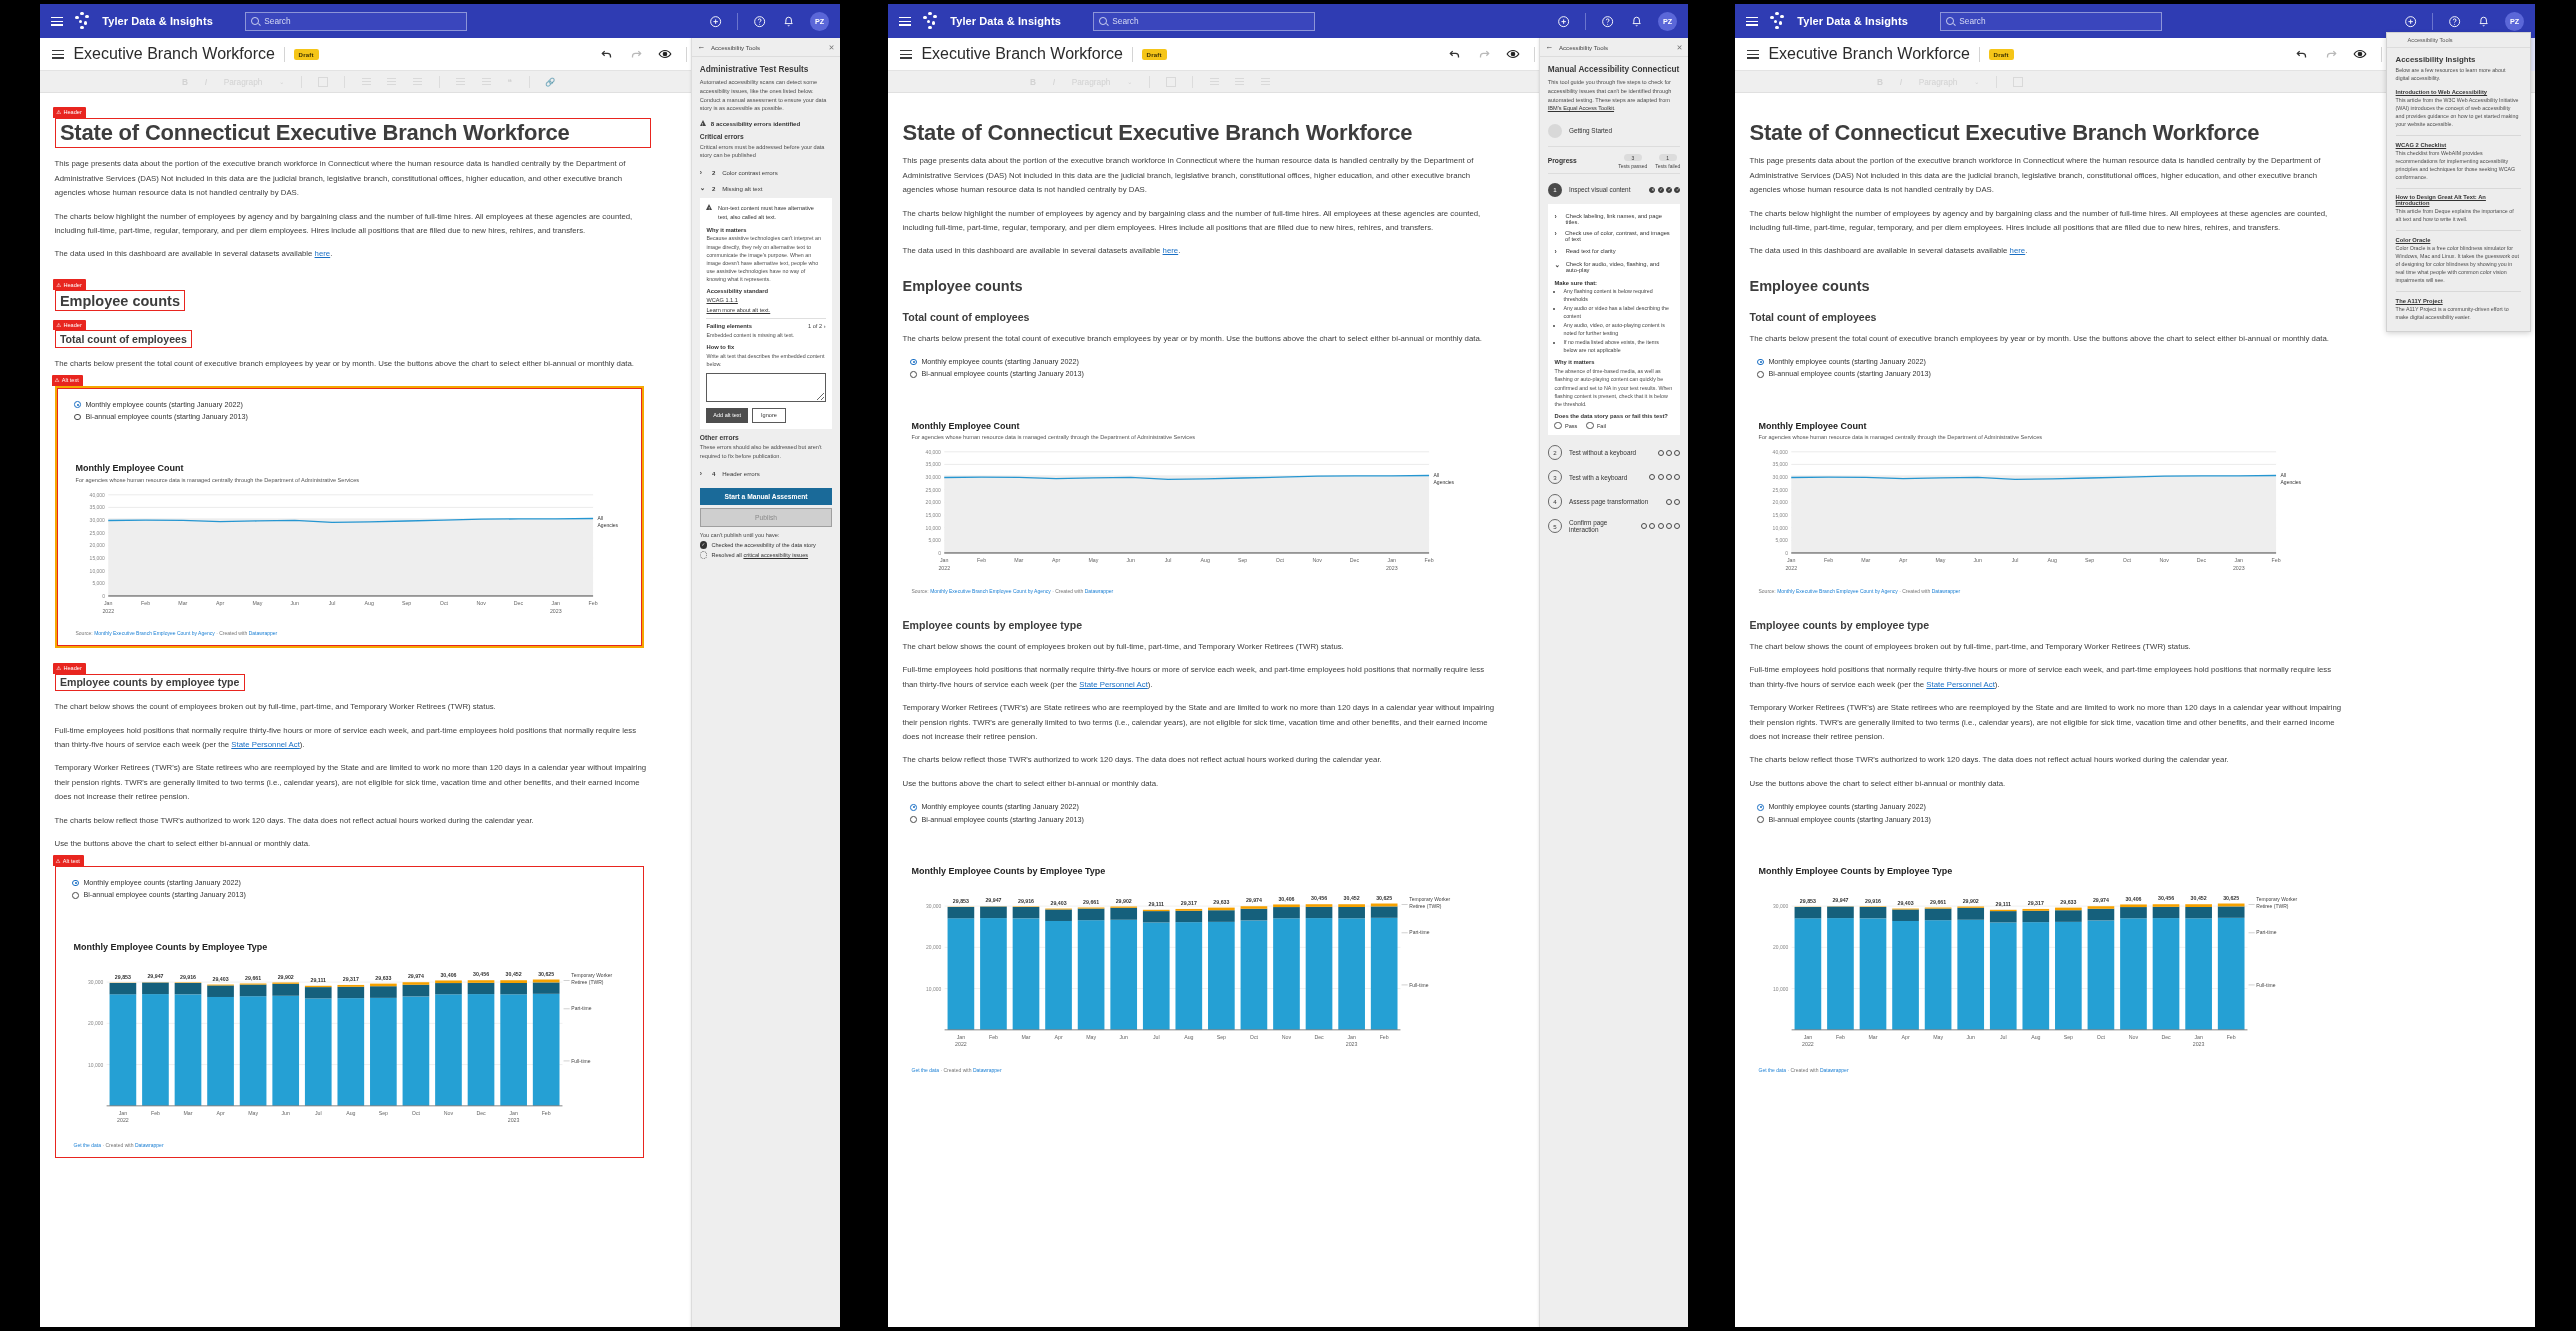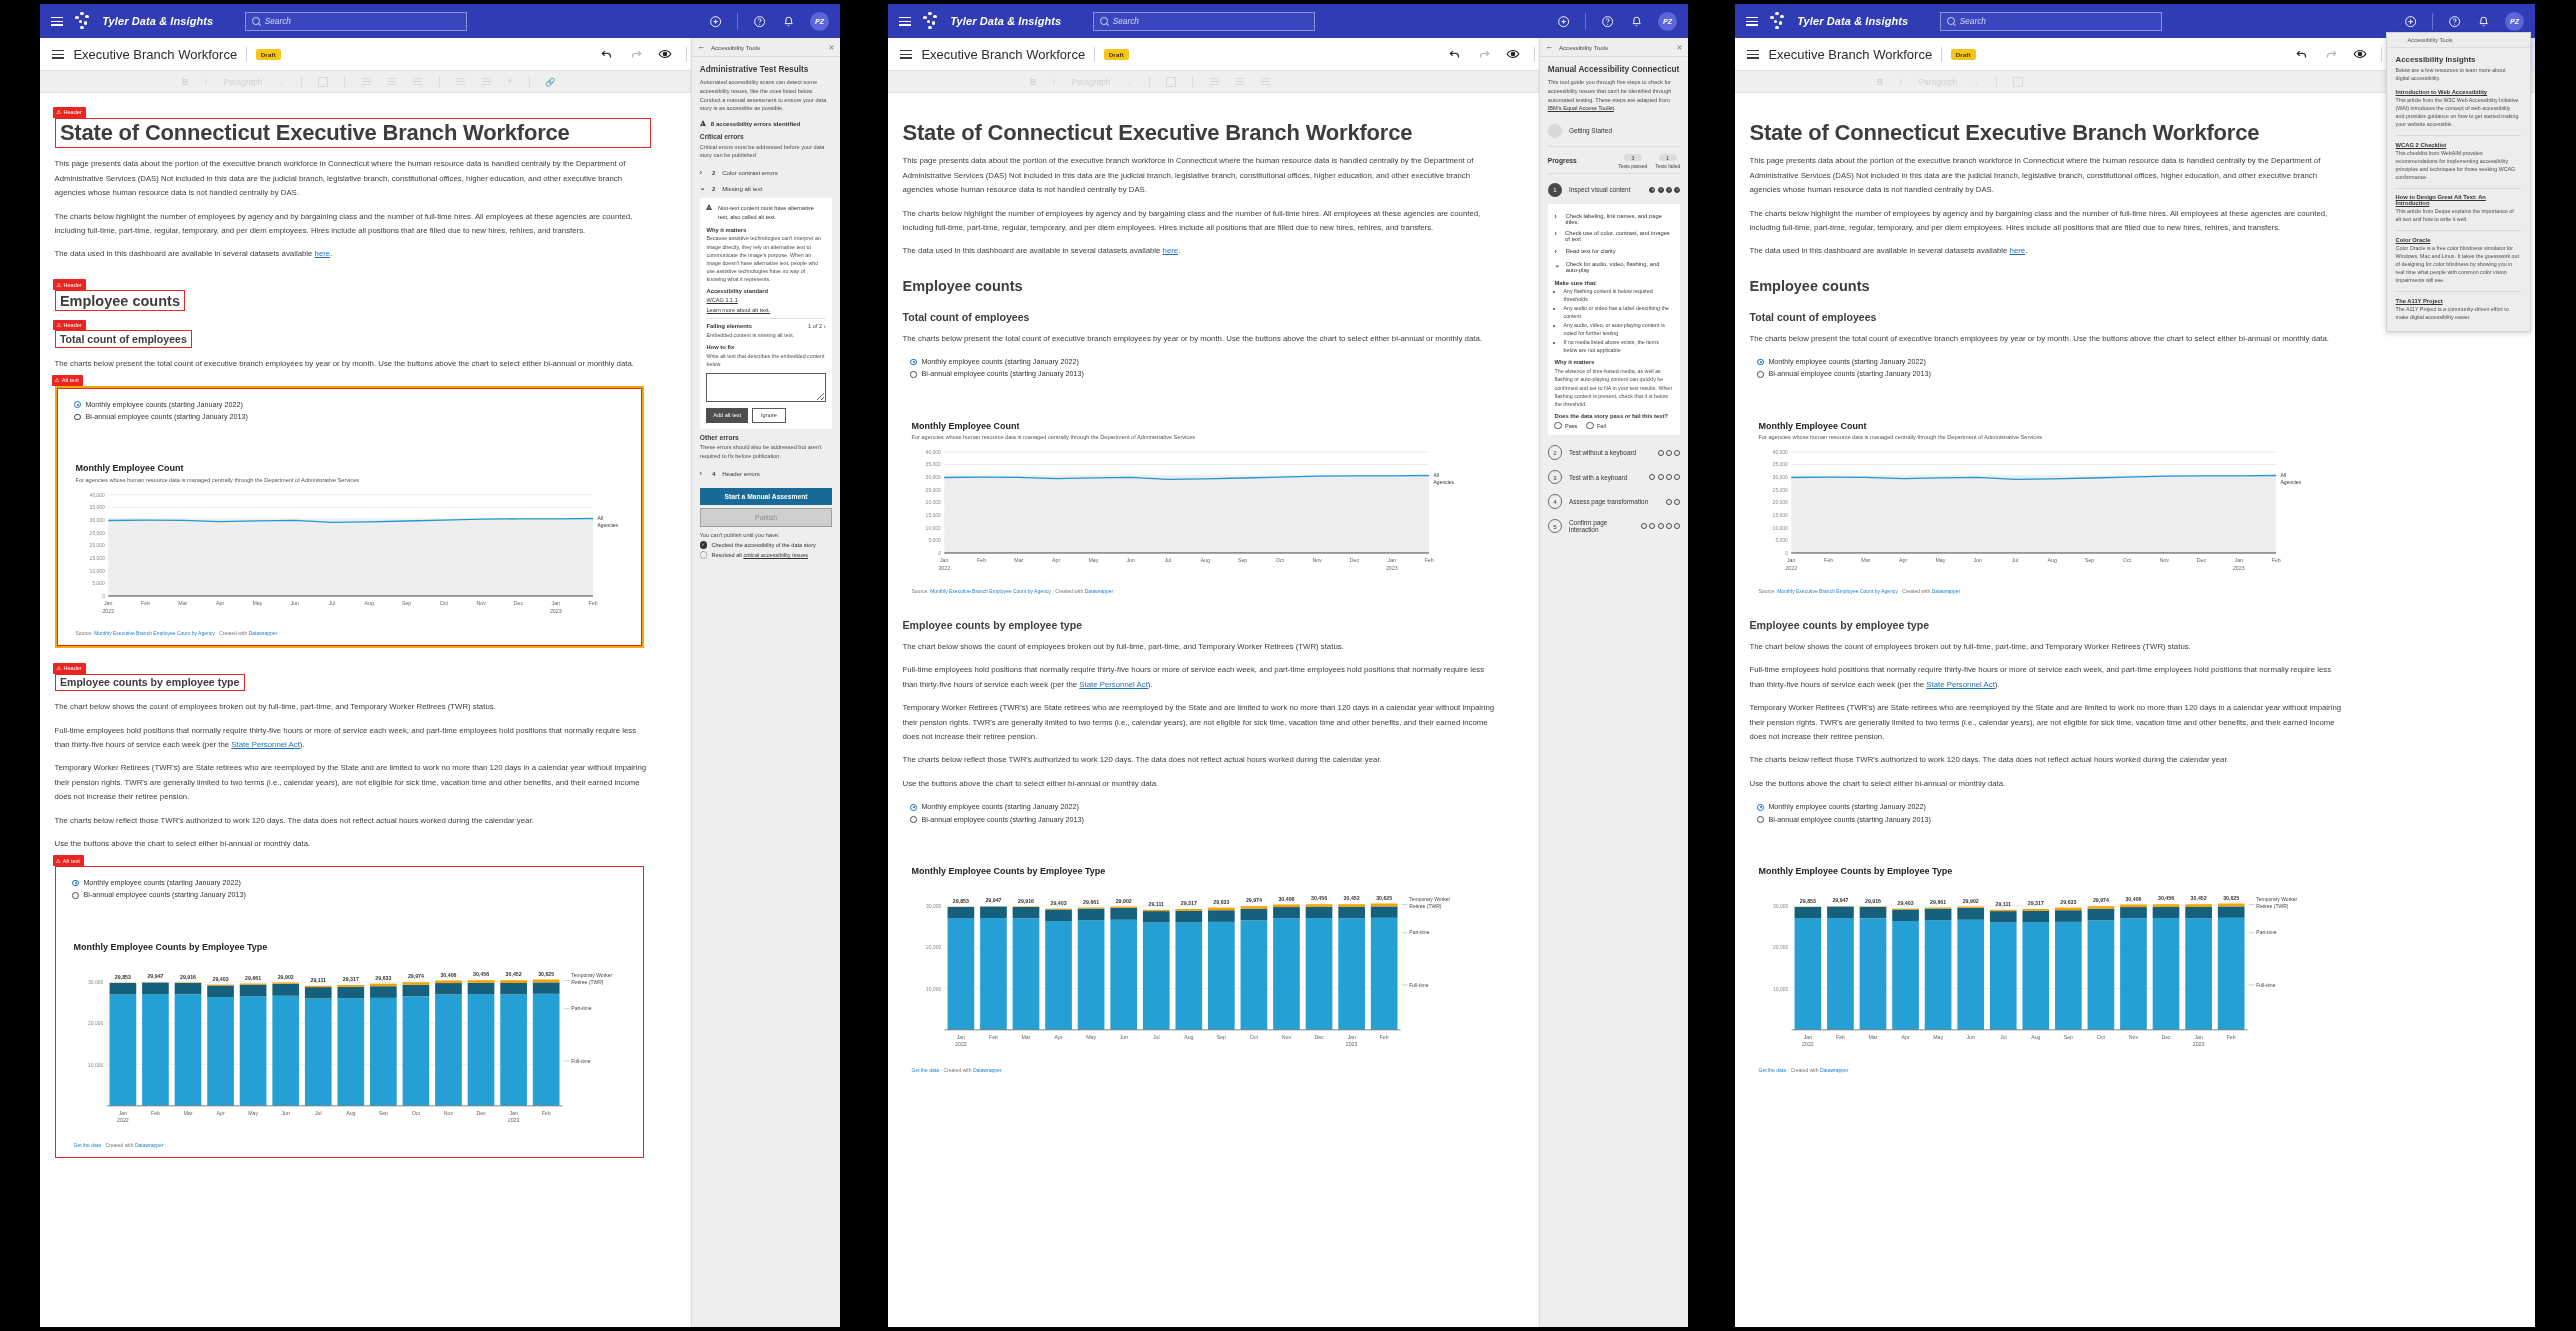--- a/index.html
+++ b/index.html
@@ -16,21 +16,21 @@
     position:absolute; top:4.4px; height:1323px;
     background:#fff; overflow:hidden;
   }
   #panel1 { left:40px;  width:800px; }
   #panel2 { left:888px; width:800px; }
   #panel3 { left:1735px; width:800px; }
 
   
   .appbar {
     height:34px; background:#2f3cb3; display:flex; align-items:center;
-    padding:0 11px; gap:10px; position:relative;font-style:italic;
+    padding:0 11px; gap:10px; position:relative;
   }
   .hamburger { width:12.2px; height:9.5px; position:relative; cursor:pointer; }
   .hamburger i { position:absolute; left:0; width:100%; height:1.4px; background:#fff; }
   .hamburger i:nth-child(1){top:0}
   .hamburger i:nth-child(2){top:3.9px}
   .hamburger i:nth-child(3){top:7.8px}
   .brandlogo { width:19px;height:19px; position:relative; flex:none; }
   .brandlogo span { position:absolute; width:3.3px;height:3.3px;border-radius:50%;background:#fff; }
   .brandname { color:#fff; font-size:11px; font-weight:600; white-space:nowrap; letter-spacing:0.1px;}
   .searchbox {
@@ -48,21 +48,21 @@
     width:19px;height:19px;border-radius:50%;background:#5b67d8;color:#fff;
     display:flex;align-items:center;justify-content:center;font-size:7.2px;font-weight:600;cursor:pointer;
   }
 
   
   .docbar {
     height:33px; background:#fff; border-bottom:0.6px solid #e3e3e3;
     display:flex; align-items:center; padding:0 0 0 12.2px; gap:9px;
   }
   .docbar .hamburger i { background:#3b3b3b; }
-  .doctitle { font-size:13px; color:#2b2b2b; white-space:nowrap;}
+  .doctitle { font-size:16px; color:#2b2b2b; white-space:nowrap;}
   .sep { width:0.6px;height:14.5px;background:#d4d4d4; }
   .draft {
     background:#f5c518; color:#3a2f00; font-size:6.1px; font-weight:700;
     padding:2.2px 5px; border-radius:2.2px; letter-spacing:0.2px;
   }
   .docbar .tools { margin-left:auto; display:flex; align-items:center; gap:14.5px; padding-right:2.2px;}
   .tbtn { width:14.5px;height:14.5px;display:flex;align-items:center;justify-content:center;cursor:pointer;}
   .tbtn svg{width:14px;height:14px;}
   .a11ybtn {
     display:flex;align-items:center;gap:5.6px;background:#e3e6fb;color:#3a46bd;

